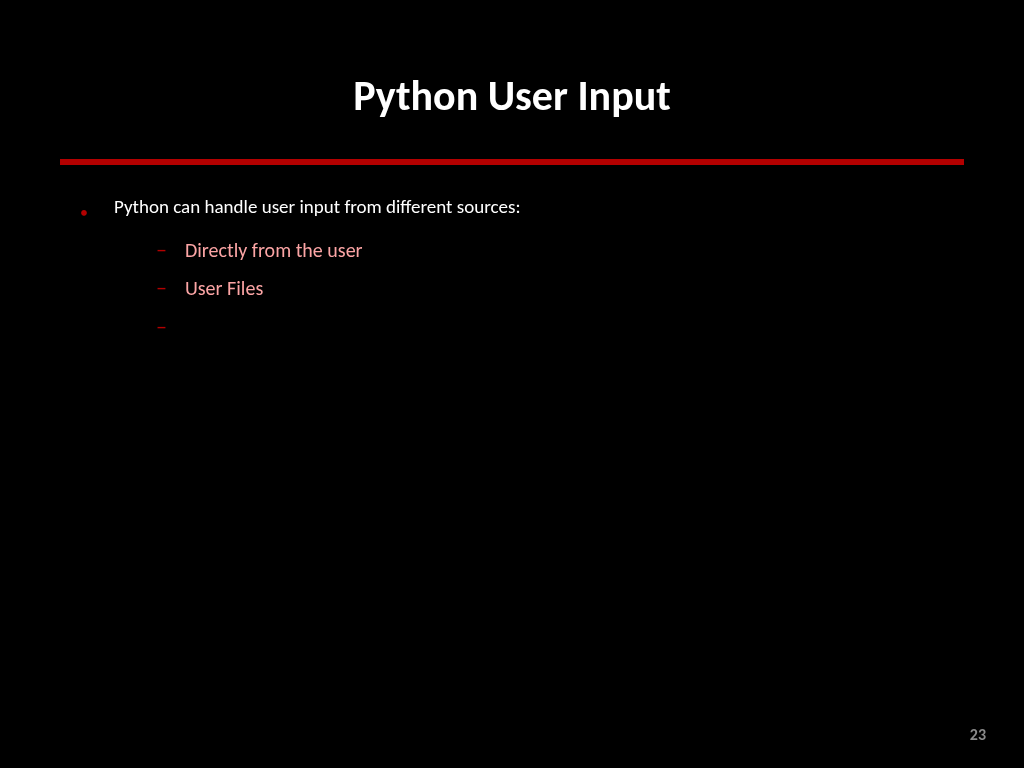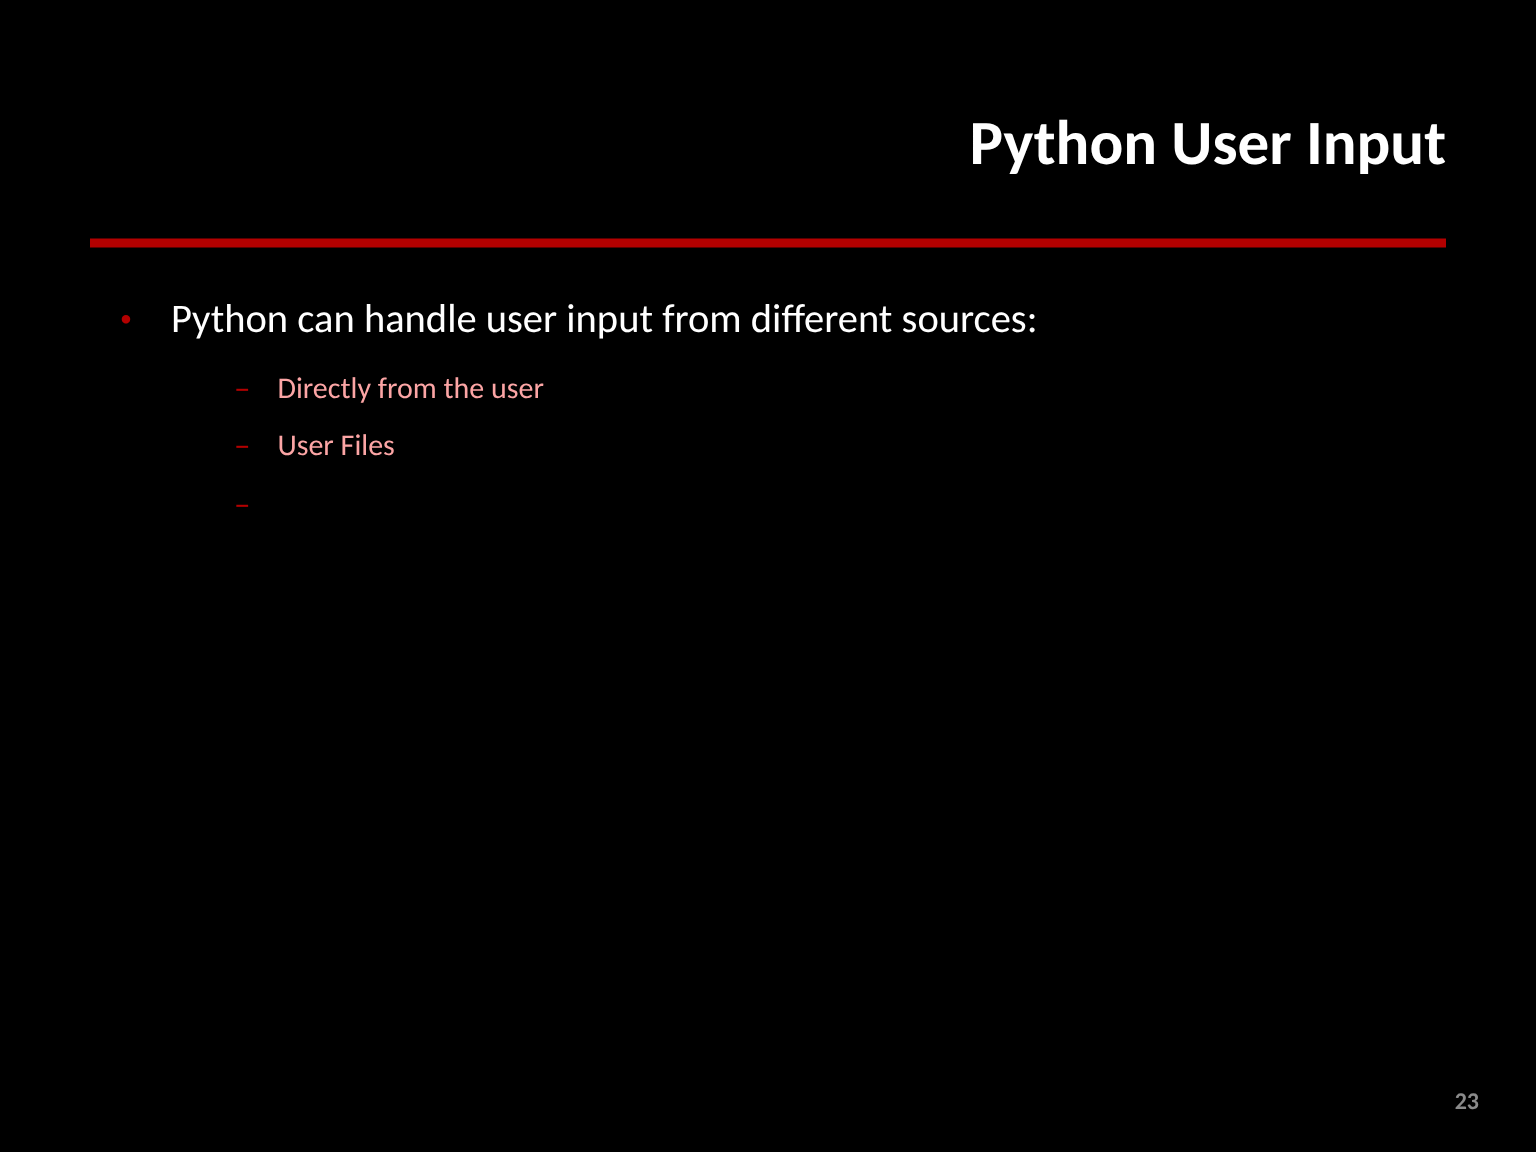--- a/index.html
+++ b/index.html
@@ -18,21 +18,21 @@
     }
     .slide {
       width: 100%;
       height: 100%;
       padding: 70px 60px 40px 60px;
       position: relative;
     }
     .title {
       font-size: 42px;
       font-weight: bold;
-      text-align: right;
+      text-align: center;
       margin-bottom: 38px;
     }
     .divider {
       width: calc(100% - 0px);
       height: 6px;
       background: #b30000;
       margin: 0 0 30px 0;
     }
     .content {
       padding-left: 20px;
@@ -43,21 +43,21 @@
       margin-bottom: 16px;
     }
     .main-bullet-marker {
       color: #b30000;
       font-size: 16px;
       margin-right: 26px;
       margin-top: 10px;
       line-height: 1;
     }
     .main-bullet-text {
-      font-size: 27px;
+      font-size: 19px;
       color: #ffffff;
       line-height: 1.3;
     }
     .sub-list {
       padding-left: 76px;
     }
     .sub-bullet {
       display: flex;
       align-items: flex-start;
       margin-bottom: 12px;

